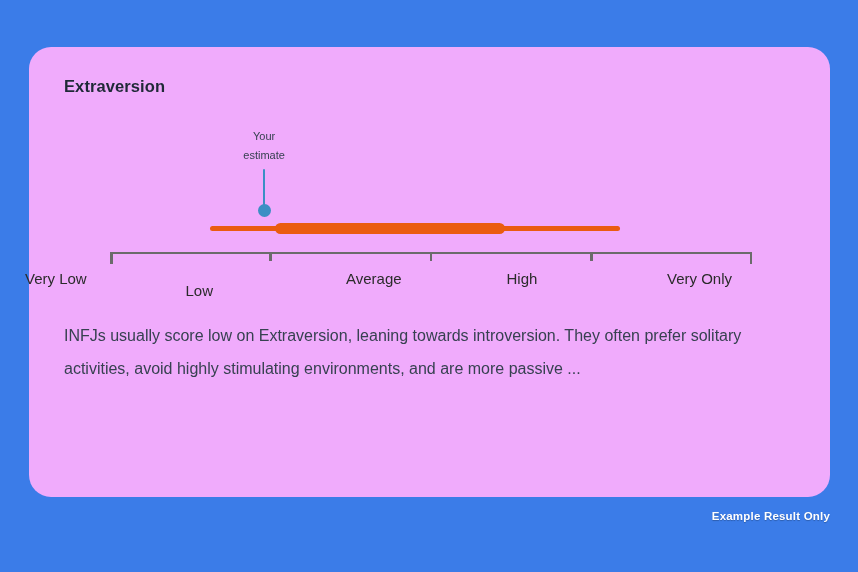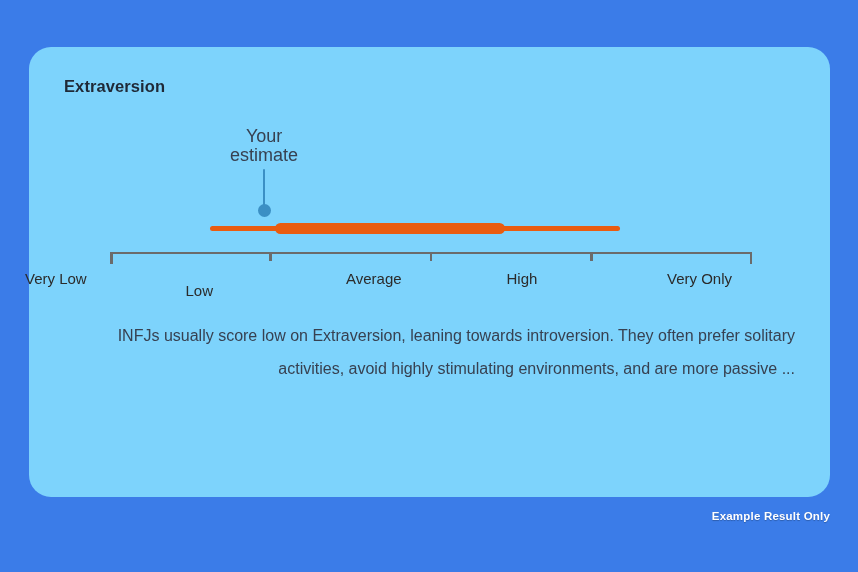--- a/index.html
+++ b/index.html
@@ -15,21 +15,21 @@
     position: relative;
   }
 
   
   .card {
     position: absolute;
     left: 29px;
     top: 47px;
     width: 801px;
     height: 450px;
-    background: #7dd3fc;
+    background: #f0abfc;
     border-radius: 22px;
     box-sizing: border-box;
     padding: 30px 35px 0 35px;
   }
 
   .card-title {
     font-size: 16.5px;
     font-weight: bold;
     color: #1f2937;
     letter-spacing: 0.1px;
@@ -48,21 +48,21 @@
   
   .chart {
     position: relative;
     height: 200px;
     margin-top: 14px;
   }
 
   .estimate-label {
     position: absolute;
     text-align: center;
-    font-size: 18px;
+    font-size: 11px;
     color: #374151;
     line-height: 19px;
     width: 120px;
     top: 155px;
     white-space: pre-line;
   }
 
   .estimate-stem {
     position: absolute;
     width: 2.5px;
@@ -125,21 +125,20 @@
     width: 170px;
     white-space: nowrap;
   }
 
   .card-footnote {
     font-size: 16px;
     color: #374151;
     line-height: 33px;
     margin: 0;
     max-width: 745px;
-    text-align: right;
   }
 
   
   .watermark {
     position: absolute;
     right: 28px;
     top: 510px;
     font-size: 11.5px;
     font-weight: bold;
     color: #ffffff;

